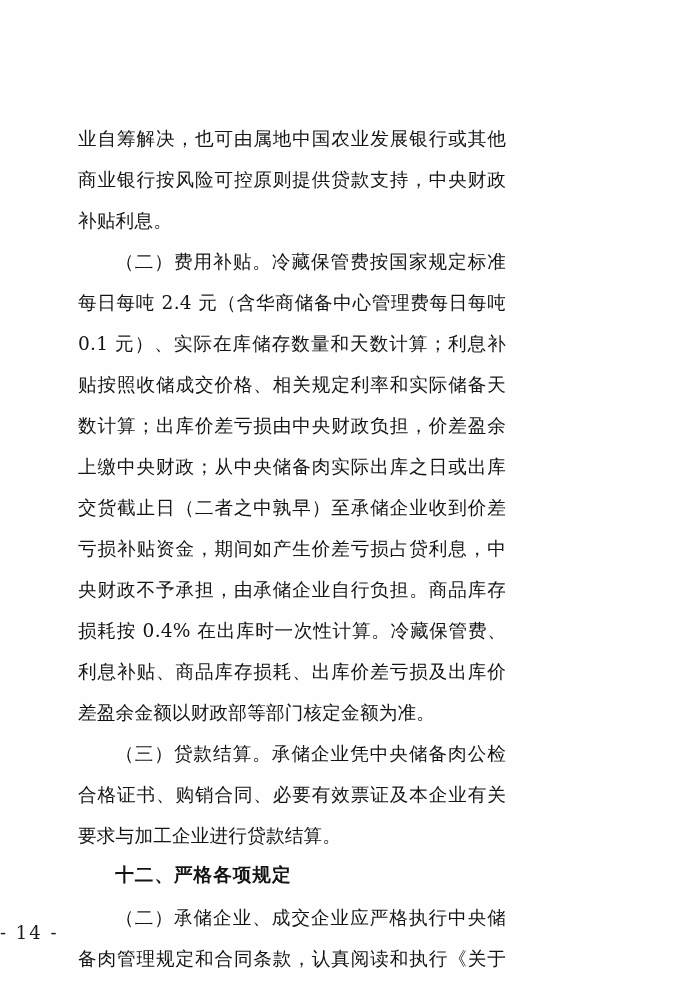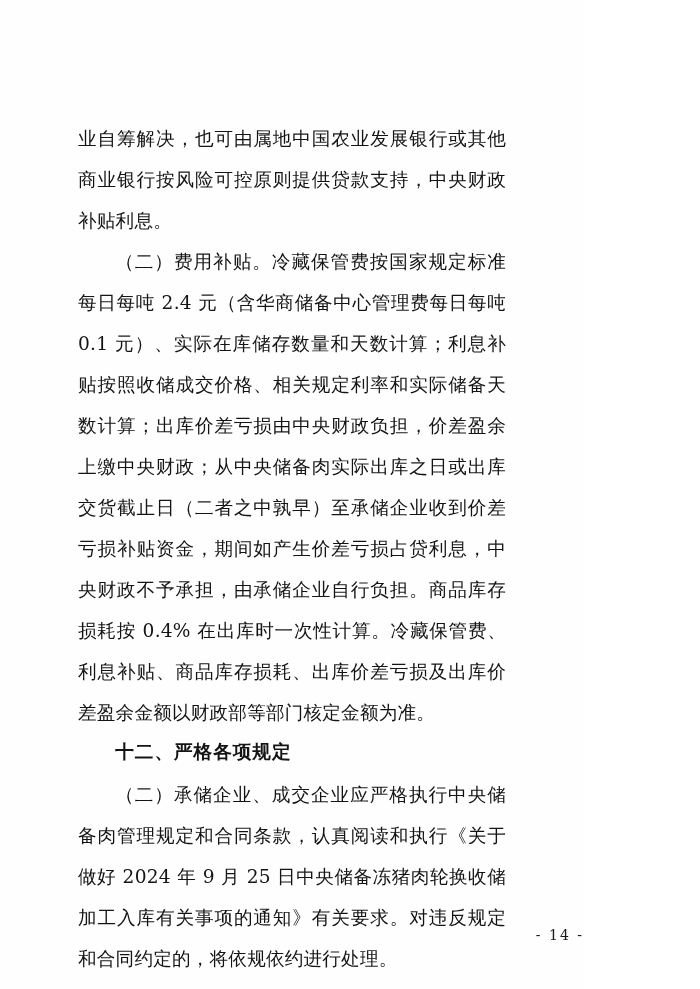--- a/index.html
+++ b/index.html
@@ -44,31 +44,32 @@
     text-indent: 2em;
     font-weight: bold;
     font-family: Liberation Mono, monospace;
     letter-spacing: 1px;
   }
   .page-number {
     position: absolute;
     left: 0;
     right: 0;
     bottom: 46px;
-    text-align: right;
-    font-size: 14px;
+    text-align: left;
+    font-size: 18px;
     color: #1a1a1a;
     font-family: "DejaVu Serif", serif;
     letter-spacing: 2px;
   }
 </style>
 </head>
 <body>
 
 <div class="page">
   <div class="doc-body" id="doc-body">
       <p class="para flush">业自筹解决，也可由属地中国农业发展银行或其他商业银行按风险可控原则提供贷款支持，中央财政补贴利息。</p>
       <p class="para">（二）费用补贴。冷藏保管费按国家规定标准每日每吨 2.4 元（含华商储备中心管理费每日每吨 0.1 元）、实际在库储存数量和天数计算；利息补贴按照收储成交价格、相关规定利率和实际储备天数计算；出库价差亏损由中央财政负担，价差盈余上缴中央财政；从中央储备肉实际出库之日或出库交货截止日（二者之中孰早）至承储企业收到价差亏损补贴资金，期间如产生价差亏损占贷利息，中央财政不予承担，由承储企业自行负担。商品库存损耗按 0.4% 在出库时一次性计算。冷藏保管费、利息补贴、商品库存损耗、出库价差亏损及出库价差盈余金额以财政部等部门核定金额为准。</p>
+      <p class="para">（三）贷款结算。承储企业凭中央储备肉公检合格证书、购销合同、必要有效票证及本企业有关要求与加工企业进行贷款结算。</p>
       <p class="heading">十二、严格各项规定</p>
       <p class="para">（二）承储企业、成交企业应严格执行中央储备肉管理规定和合同条款，认真阅读和执行《关于做好 2024 年 9 月 25 日中央储备冻猪肉轮换收储加工入库有关事项的通知》有关要求。对违反规定和合同约定的，将依规依约进行处理。</p>
     </div>
   <div class="page-number">- 14 -</div>
 </div>
 
 </body></html>

